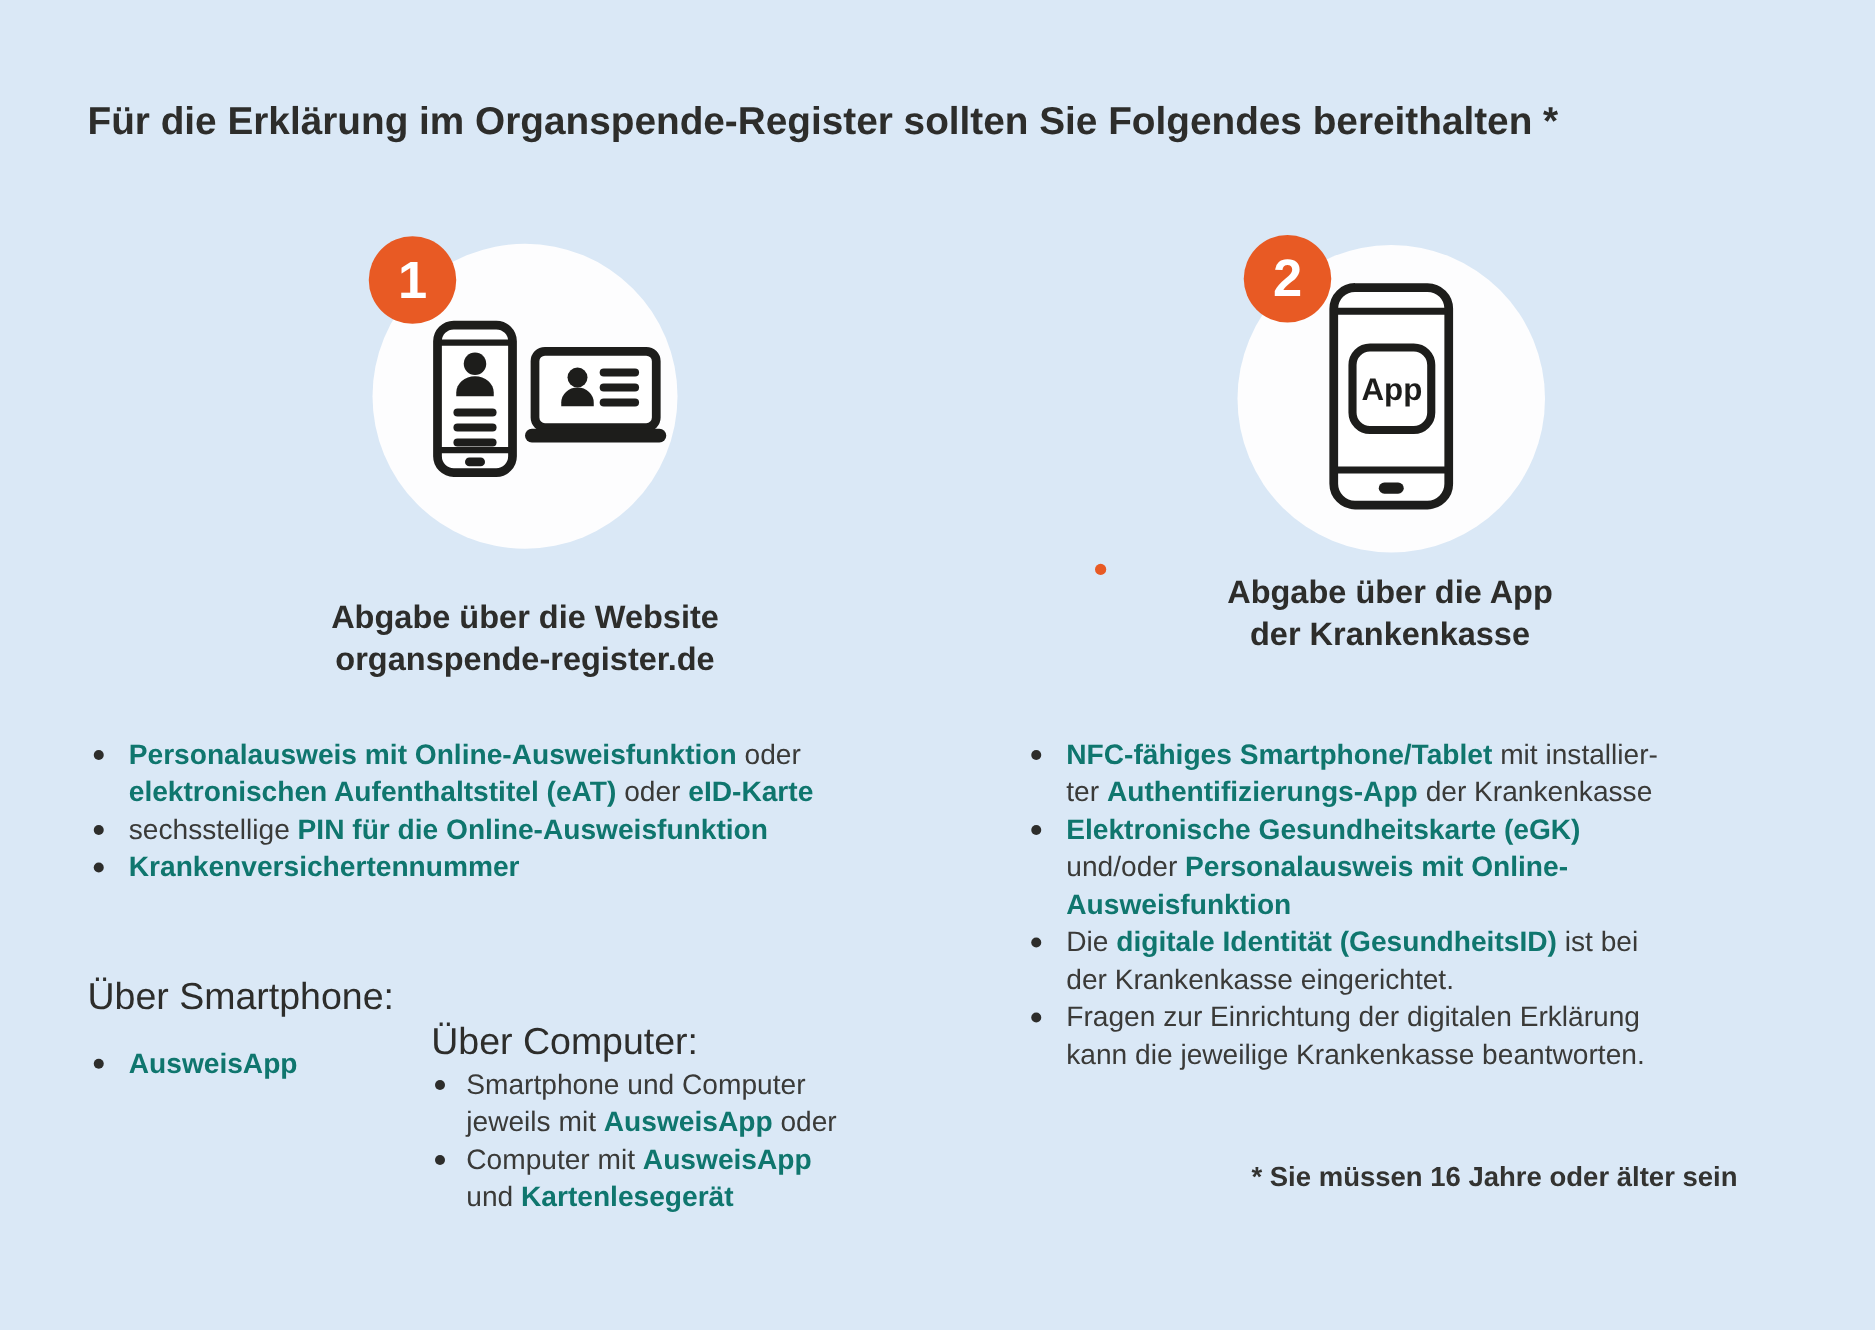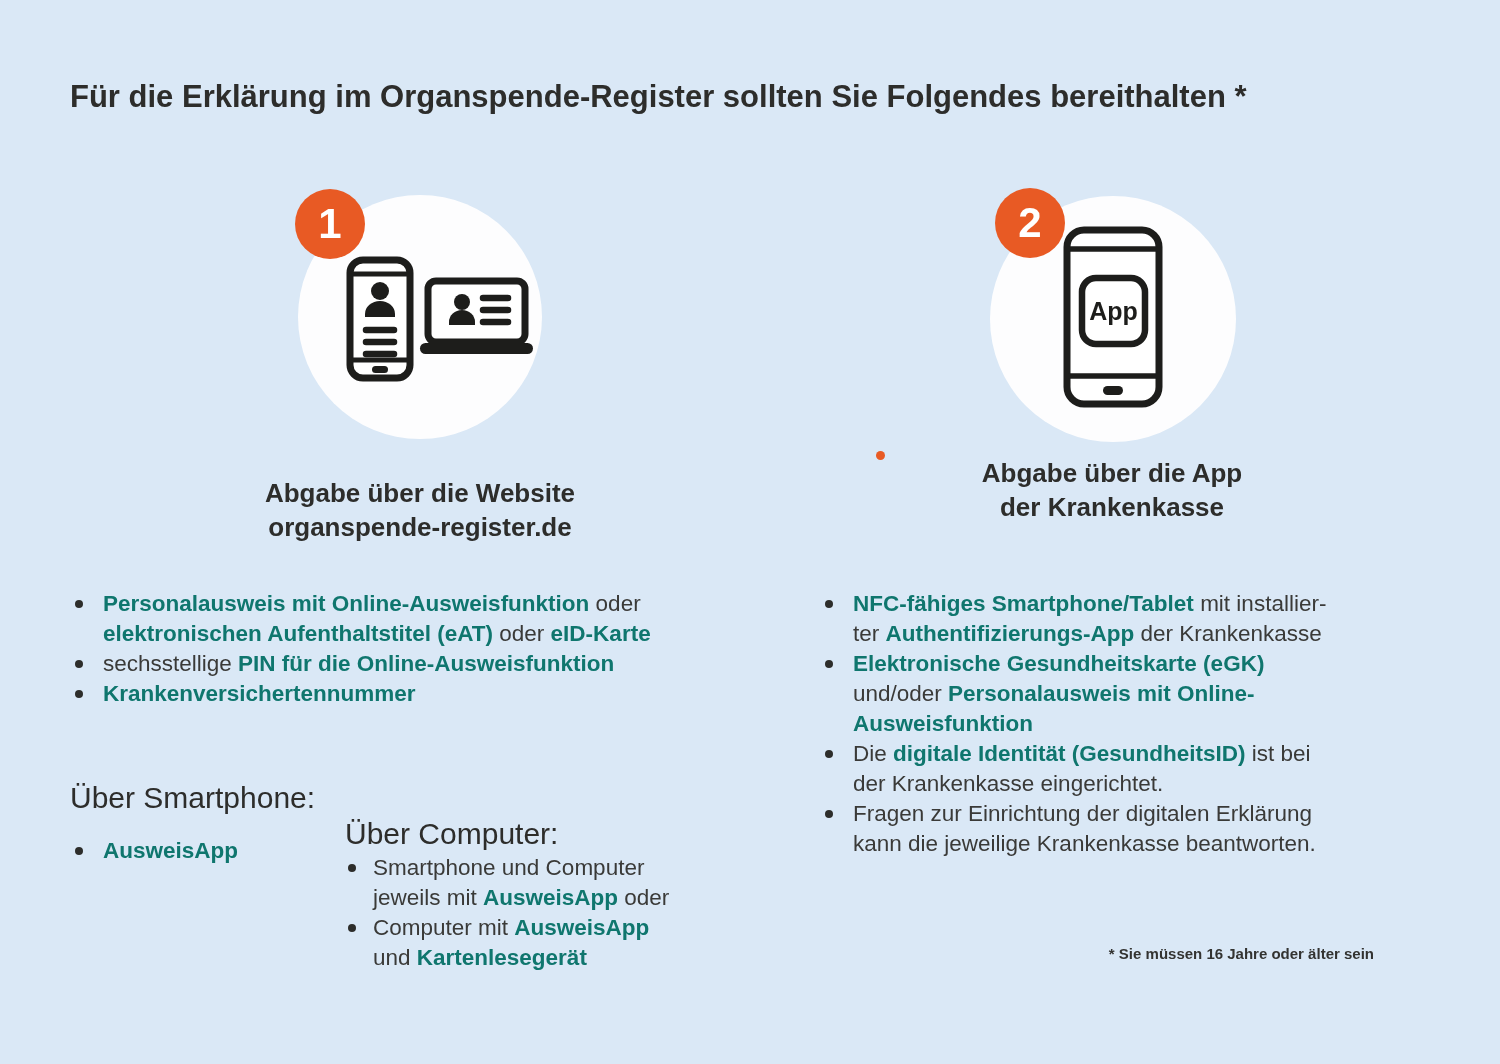--- a/index.html
+++ b/index.html
@@ -66,22 +66,22 @@
     font-size:30px;line-height:32px;font-weight:400;color:#2d2d2b;
   }
   .mh-smartphone{left:70px;top:782px;}
   .mh-computer{left:345px;top:782px;margin-top:36px;}
   .list-smartphone{left:70px;top:836px;width:260px;}
   .list-smartphone .bdot{margin-left:5px;margin-right:20px;}
   .list-computer{left:345px;top:841px;width:400px;margin-top:12px;}
   .list-computer .bdot{margin-left:3px;margin-right:17px;}
   
   .footnote{
-    position:absolute;margin:16px;right:110px;top:929px;
-    font-size:15px;font-weight:600;color:#333331;
+    position:absolute;margin:0;right:110px;top:929px;
+    font-size:22px;font-weight:600;color:#333331;
   }
   
   .mini-dot{
     position:absolute;left:876px;top:451px;width:9px;height:9px;
     border-radius:50%;background:#e85a24;
   }
 </style>
 </head>
 <body>
 

